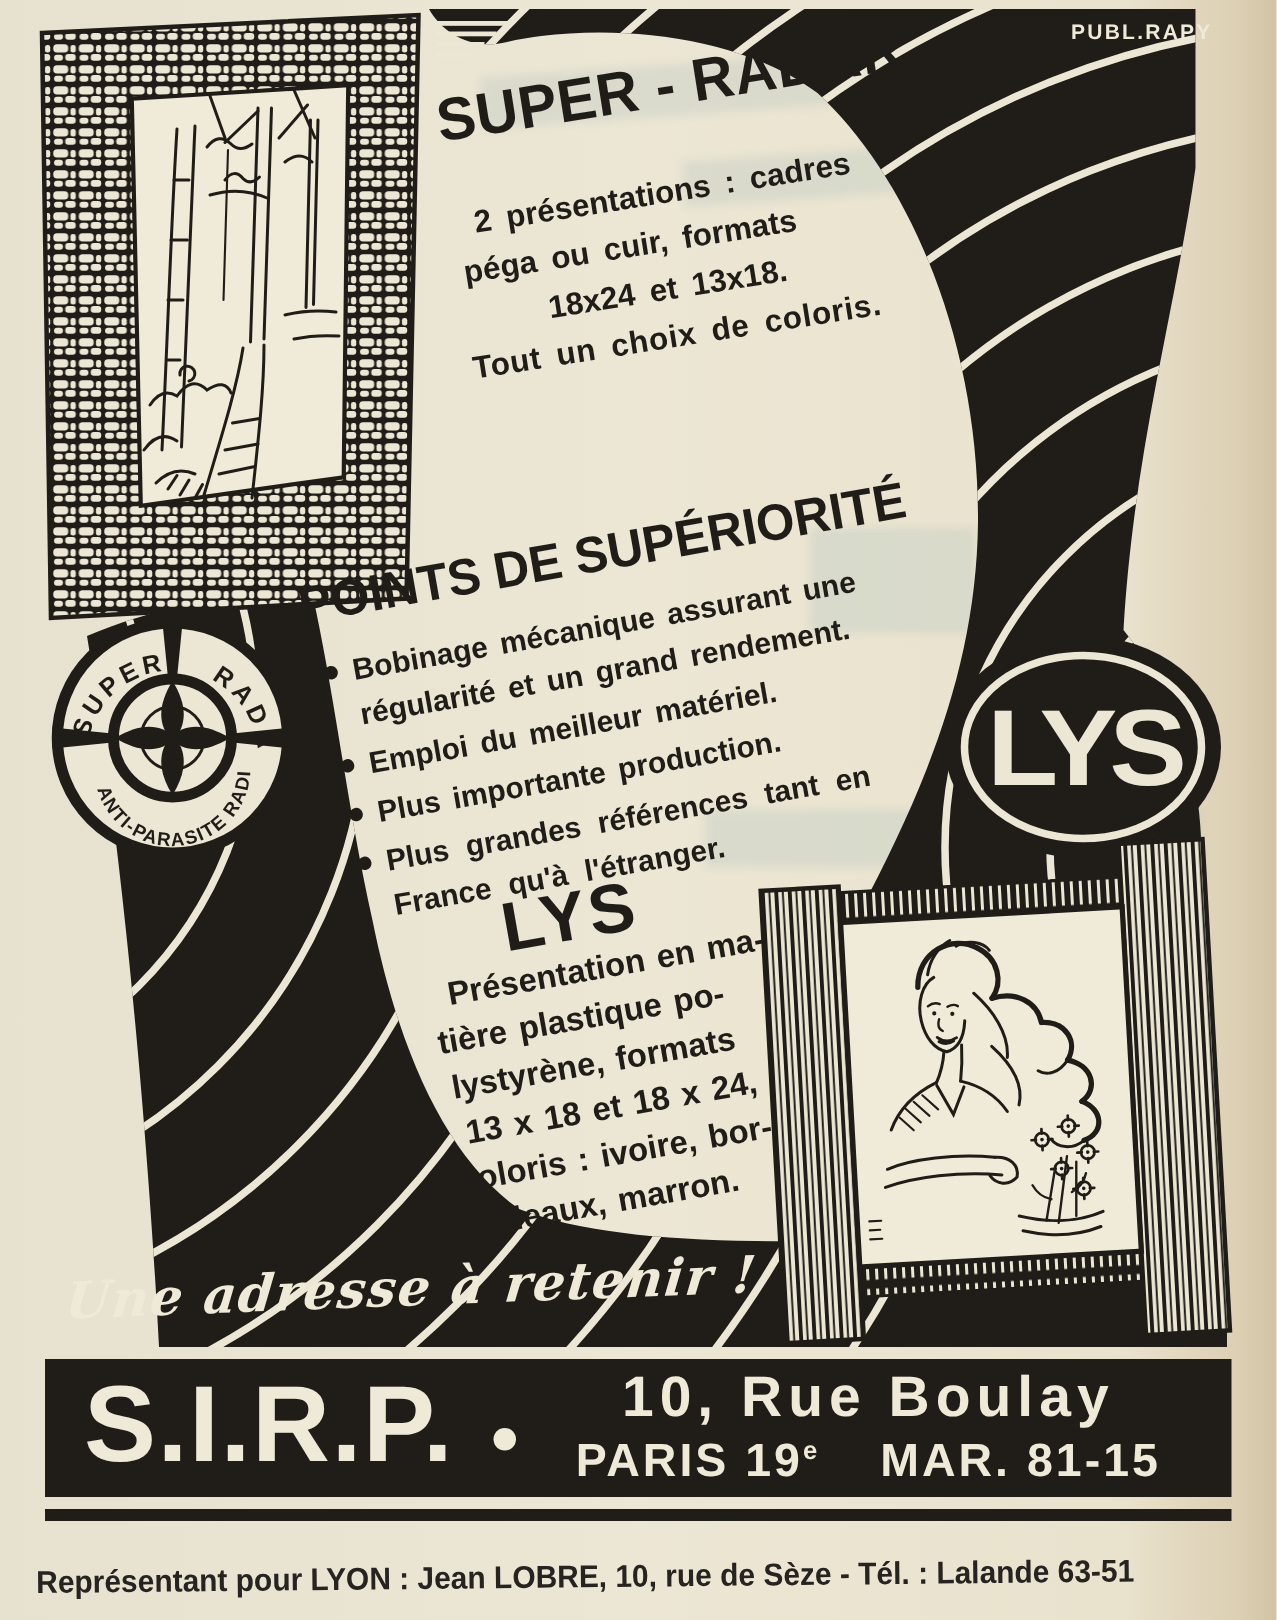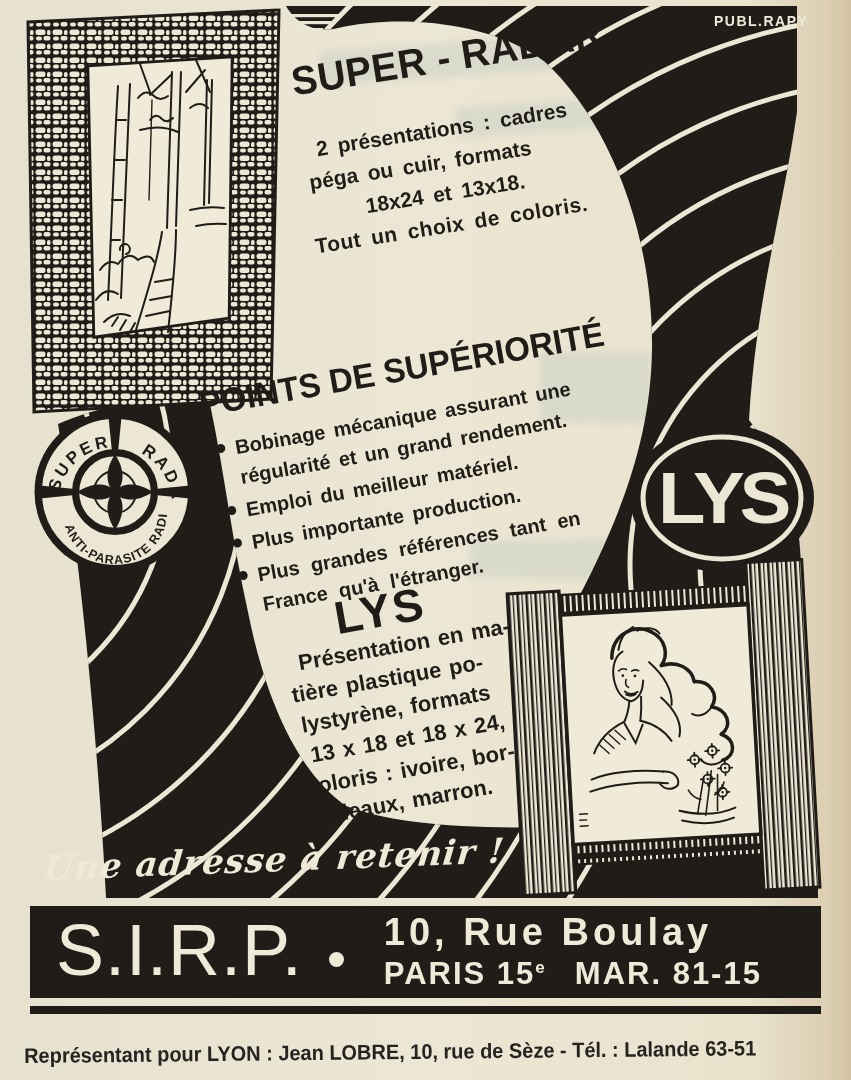--- a/index.html
+++ b/index.html
@@ -41,28 +41,28 @@
   .lys-body .l3{margin-left:10px;}
   .lys-body .l4{margin-left:0;}
   .lys-body .l5{margin-left:24px;}
 
   .tagline{left:46px;top:848px;font-family:"DejaVu Serif",serif;font-style:italic;font-weight:bold;
     font-size:34px;letter-spacing:1px;color:#efe9d7;
     transform:rotate(-2.2deg) skewX(-8deg);transform-origin:left top;white-space:nowrap;}
 
   .bar{left:30px;top:906px;width:791px;height:92px;background:#201d18;display:flex;align-items:center;
     padding:0;box-sizing:border-box;}
-  .bar .name{font-size:72px;font-weight:normal;letter-spacing:1px;color:#efe9d7;margin-left:26px;line-height:1;
+  .bar .name{font-size:72px;font-weight:bold;letter-spacing:1px;color:#efe9d7;margin-left:26px;line-height:1;
     margin-top:-4px;}
   .bar .sepdot{width:15px;height:15px;border-radius:50%;background:#efe9d7;margin:14px 0 0 26px;}
-  .bar .addr{margin-left:40px;color:#efe9d7;}
+  .bar .addr{margin-left:40px;color:#efe9d7;text-align:center;}
   .bar .street{font-size:38px;font-weight:bold;letter-spacing:4px;line-height:1.1;white-space:nowrap;}
   .bar .city{font-size:31px;font-weight:bold;letter-spacing:2px;margin-top:2px;white-space:nowrap;}
   .bar .city sup{font-size:.55em;}
-  .bar .phone{margin-left:28px;}
+  .bar .phone{margin-left:40px;}
 
   .rule{left:30px;top:1006px;width:791px;height:8px;background:#201d18;}
 
   .footer{left:24px;top:1044px;font-size:21px;font-weight:700;color:#262320;white-space:nowrap;
     transform:rotate(-.6deg) scaleX(.95);transform-origin:left top;}
 </style>
 </head>
 <body>
 
 <div class="page">
@@ -317,21 +317,21 @@
   </div>
 
   <div class="abs tagline">Une adresse à retenir !</div>
 
   <div class="abs bar">
     <div class="name">S.I.R.P.</div>
     <div class="sepdot"></div>
     <div class="addr">
       <div class="street">10, Rue Boulay</div>
       <div class="city">
-        <span>PARIS 15</span><sup>e</sup><span class="phone">MAR. 81-15</span>
+        <span>PARIS 19</span><sup>e</sup><span class="phone">MAR. 81-15</span>
       </div>
     </div>
   </div>
 
   <div class="abs rule"></div>
 
   <div class="abs footer">Représentant pour LYON : Jean LOBRE, 10, rue de Sèze - Tél. : Lalande 63-51</div>
 </div>
 
 </body></html>

